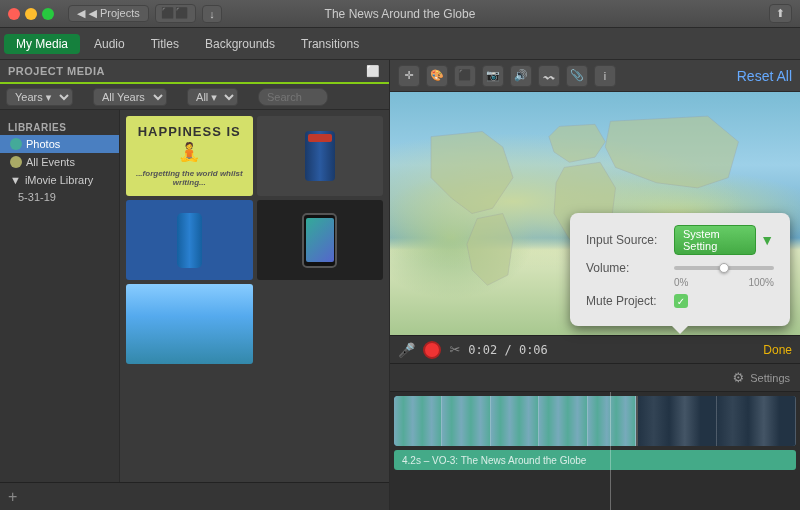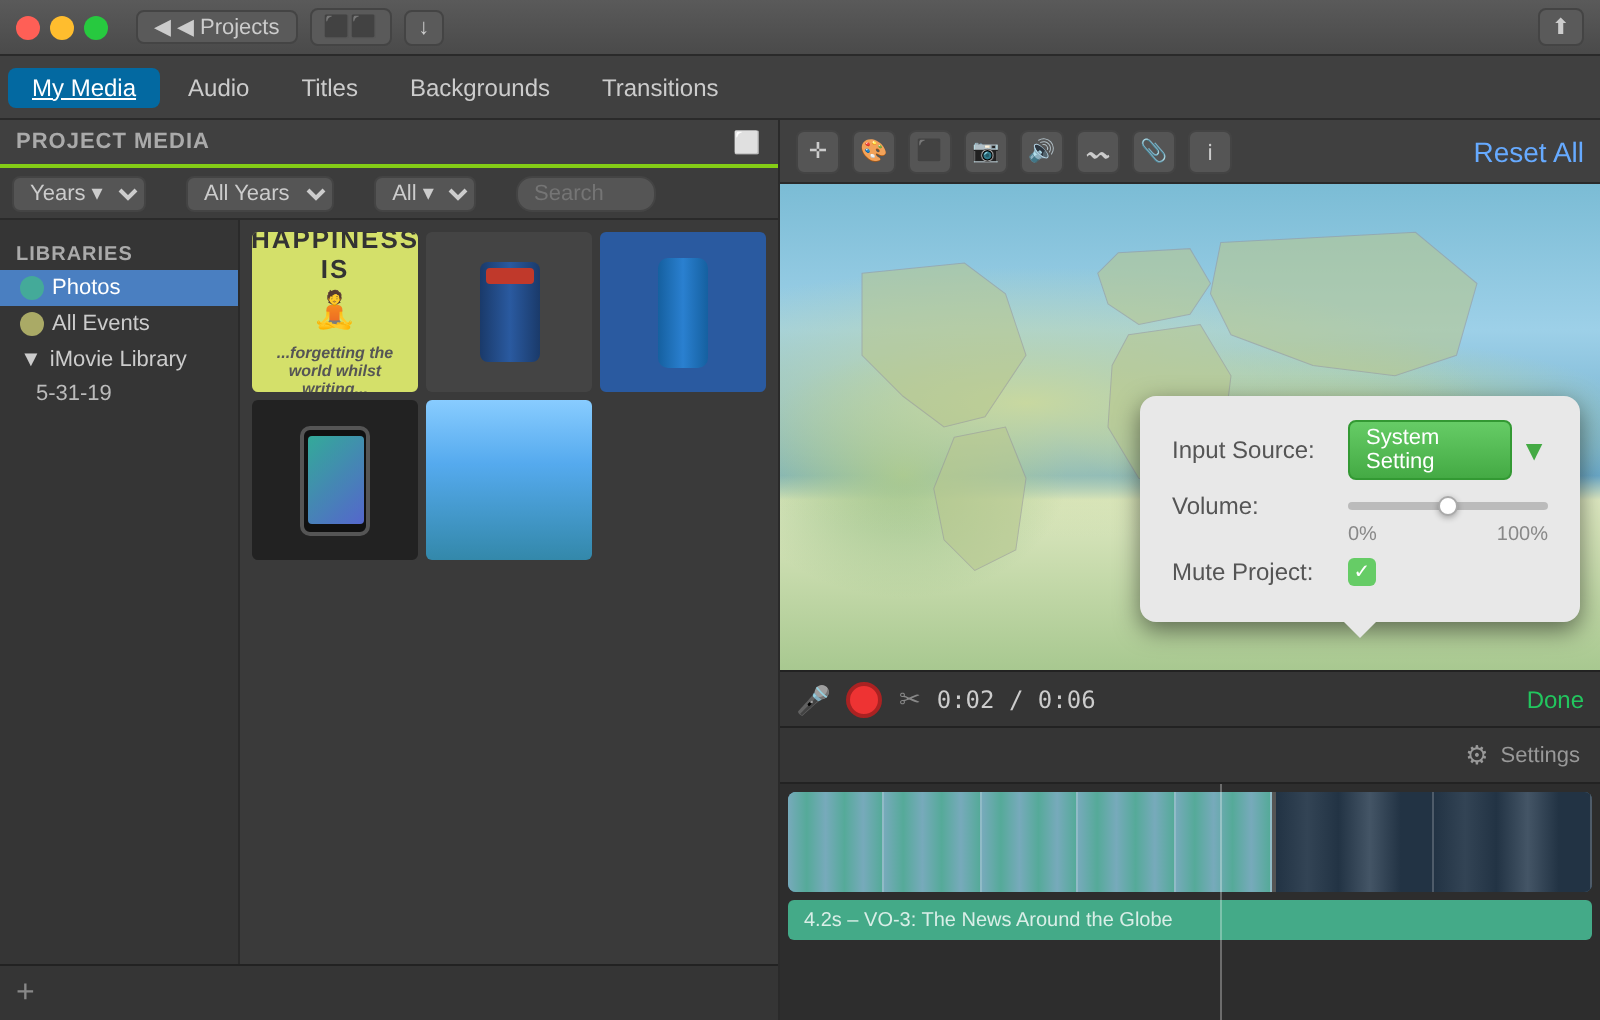--- a/index.html
+++ b/index.html
@@ -87,23 +87,22 @@
     .tab-btn {
       padding: 3px 12px;
       border-radius: 4px;
       font-size: 12px;
       cursor: pointer;
       color: #ccc;
       background: transparent;
       border: none;
     }
     .tab-btn.active {
-      background: #0369a1;
+      background: #15803d;
       color: #fff;
-      text-decoration: underline;
     }
 
     
     .main-layout {
       display: flex;
       height: calc(510px - 28px - 32px);
     }
 
     
     .left-panel {
@@ -220,21 +219,21 @@
       font-size: 11px;
       cursor: pointer;
     }
 
     
     .media-grid {
       flex: 1;
       overflow-y: auto;
       padding: 6px;
       display: grid;
-      grid-template-columns: repeat(3, 1fr);
+      grid-template-columns: repeat(2, 1fr);
       gap: 4px;
       align-content: start;
     }
     .media-thumb {
       width: 100%;
       height: 80px;
       background: #555;
       border-radius: 3px;
       overflow: hidden;
       position: relative;
@@ -439,21 +438,21 @@
       font-size: 13px;
     }
     .timecode {
       font-size: 12px;
       color: #ccc;
       font-family: monospace;
     }
     .done-btn {
       margin-left: auto;
       font-size: 12px;
-      color: #22c55e;
+      color: #eab308;
       cursor: pointer;
     }
 
     
     .audio-popover {
       position: absolute;
       background: #e8e8e8;
       border-radius: 8px;
       padding: 12px 16px;
       font-size: 12px;
@@ -623,20 +622,21 @@
       <div class="traffic-light tl-min"></div>
       <div class="traffic-light tl-max"></div>
     </div>
     <div class="back-btn">
       <span>◀</span>
       <span>◀ Projects</span>
     </div>
     <div class="icon-btn">⬛⬛</div>
     <div class="icon-btn">↓</div>
   </div>
+  <div class="titlebar-center">The News Around the Globe</div>
   <div class="titlebar-right">
     <div class="icon-btn">⬆</div>
   </div>
 </div>
 
 <div class="toolbar">
   <button class="tab-btn active">My Media</button>
   <button class="tab-btn">Audio</button>
   <button class="tab-btn">Titles</button>
   <button class="tab-btn">Backgrounds</button>
@@ -747,21 +747,21 @@
 
           <path d="M170,70 L205,65 L220,90 L215,130 L195,145 L175,140 L160,115 L162,85 Z" fill="#b8c890" stroke="#999" stroke-width="0.5"></path>
 
           <path d="M215,25 L310,20 L340,45 L330,80 L300,90 L260,85 L220,70 L210,50 Z" fill="#b8c890" stroke="#999" stroke-width="0.5"></path>
 
           <path d="M295,130 L340,125 L355,145 L345,165 L315,168 L295,155 Z" fill="#b8c890" stroke="#999" stroke-width="0.5"></path>
         </svg>
       </div>
     </div>
 
-    <div class="audio-popover" style="position:absolute; right:10px; bottom:199px;">
+    <div class="audio-popover" style="position:absolute; right:10px; bottom:184px;">
       <div class="popover-row">
         <span class="popover-label">Input Source:</span>
         <div style="display:flex;align-items:center;gap:4px;">
           <span style="background:linear-gradient(to bottom,#6c6,#4a4);color:#fff;border-radius:4px;padding:2px 8px;font-size:11px;border:1px solid #393;">System Setting</span>
           <span style="color:#4a4;font-size:14px;">▼</span>
         </div>
       </div>
       <div class="volume-row">
         <span class="popover-label">Volume:</span>
         <div class="volume-slider">

